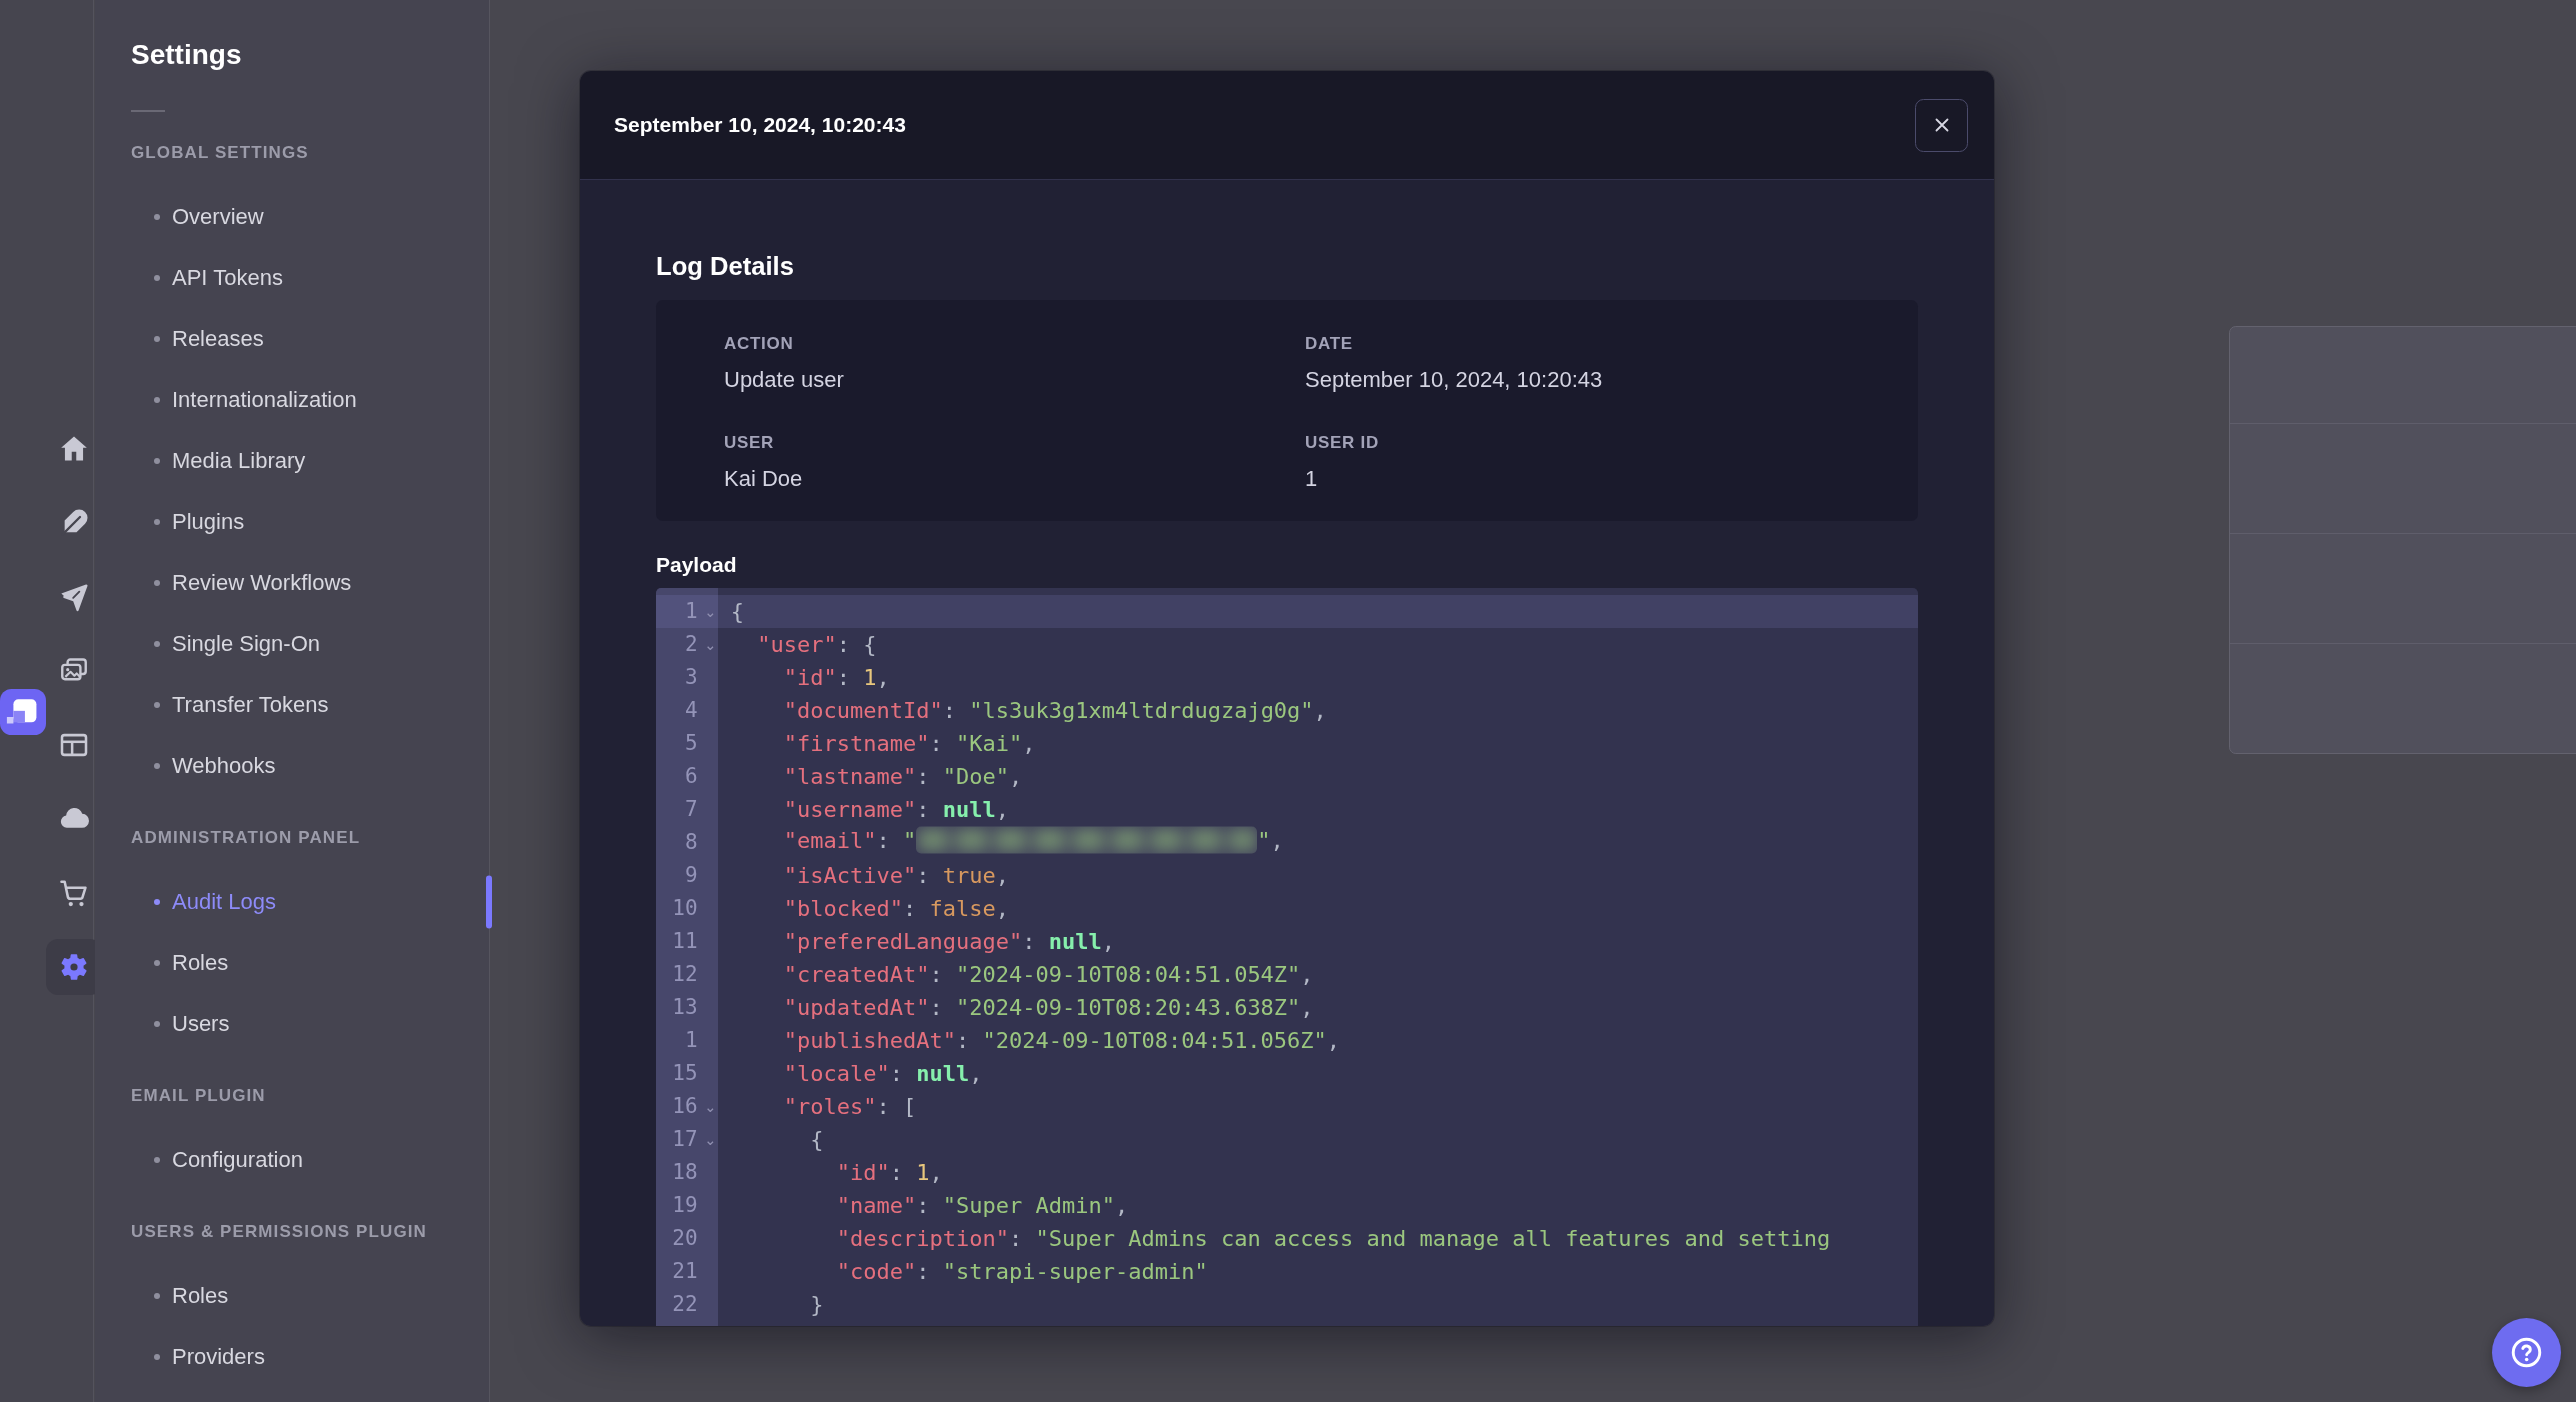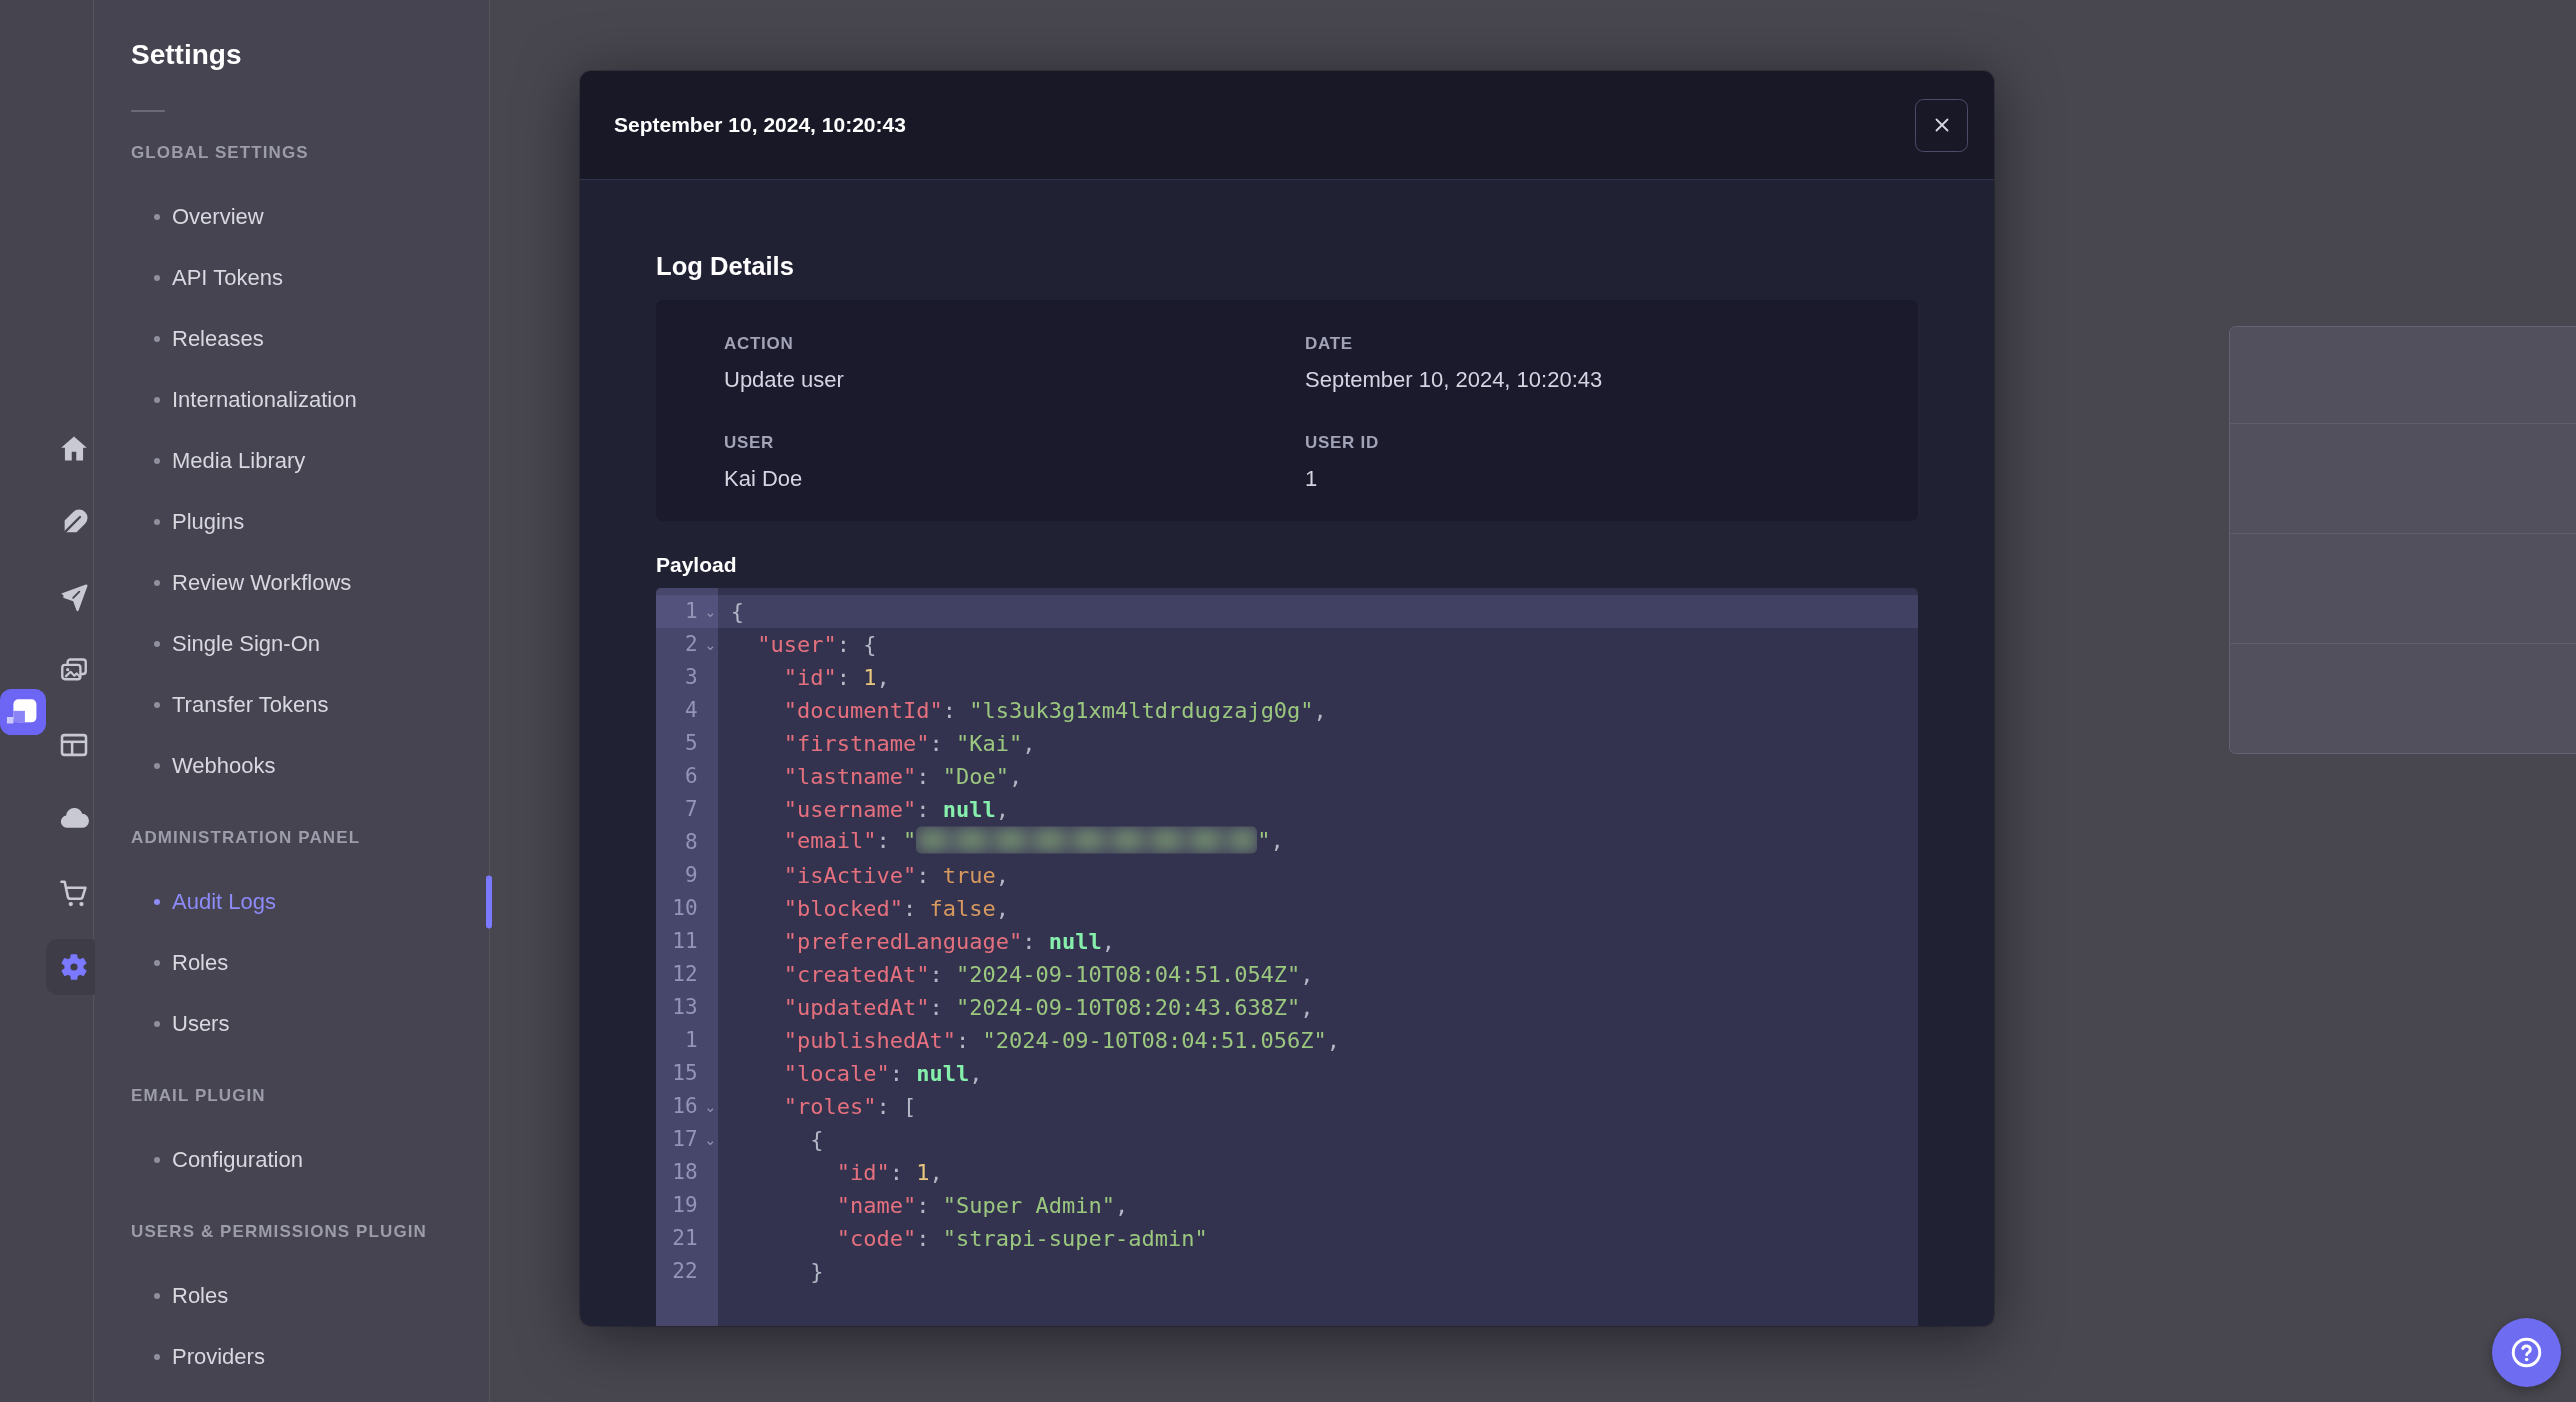--- a/index.html
+++ b/index.html
@@ -363,20 +363,24 @@
             </div>
             <div class="code-line">
               <div class="ln-cell">18</div>
               <div class="ct"><span class="tk-p">        </span><span class="tk-k">"id"</span><span class="tk-p">: </span><span class="tk-n">1</span><span class="tk-p">,</span></div>
             </div>
             <div class="code-line">
               <div class="ln-cell">19</div>
               <div class="ct"><span class="tk-p">        </span><span class="tk-k">"name"</span><span class="tk-p">: </span><span class="tk-s">"Super Admin"</span><span class="tk-p">,</span></div>
             </div>
             <div class="code-line">
+              <div class="ln-cell">20</div>
+              <div class="ct"><span class="tk-p">        </span><span class="tk-k">"description"</span><span class="tk-p">: </span><span class="tk-s">"Super Admins can access and manage all features and setting</span></div>
+            </div>
+            <div class="code-line">
               <div class="ln-cell">21</div>
               <div class="ct"><span class="tk-p">        </span><span class="tk-k">"code"</span><span class="tk-p">: </span><span class="tk-s">"strapi-super-admin"</span></div>
             </div>
             <div class="code-line">
               <div class="ln-cell">22</div>
               <div class="ct"><span class="tk-p">      }</span></div>
             </div>
           </div>
       </div>
     </div>

